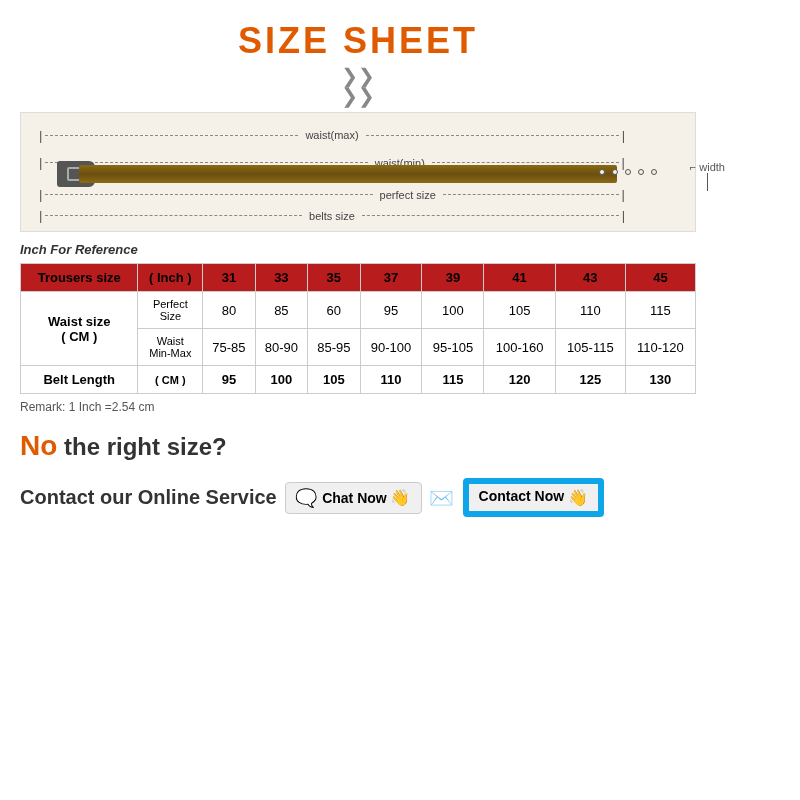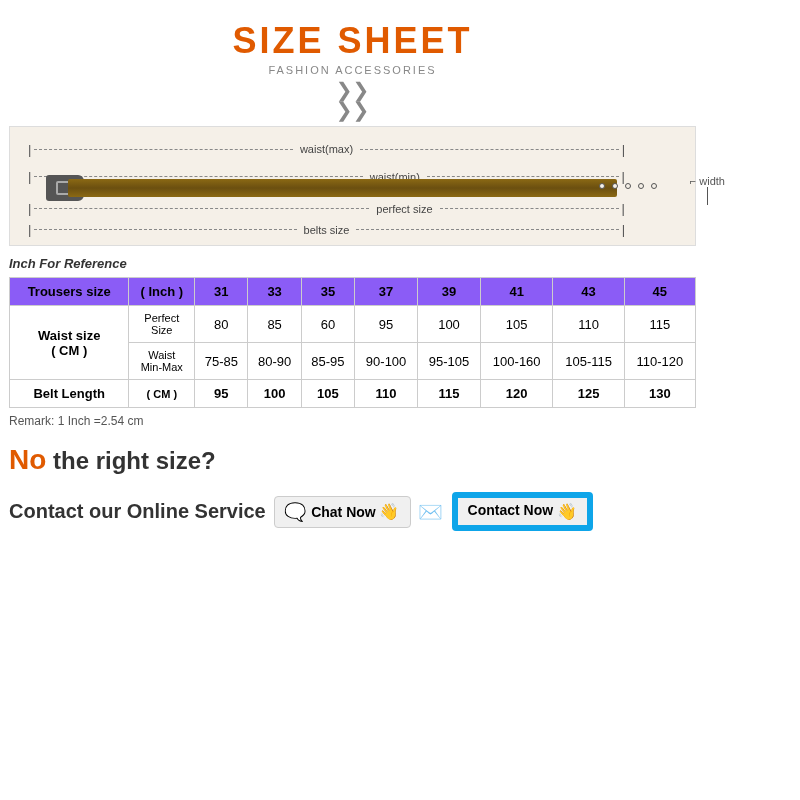--- a/index.html
+++ b/index.html
@@ -6,21 +6,21 @@
     body {
       width: 800px;
       height: 800px;
       background: #fff;
       font-family: Arial, sans-serif;
       overflow: hidden;
     }
     .container {
       width: 716px;
       height: 800px;
-      padding: 20px 20px 10px 9px;
+      padding: 20px 20px 10px 20px;
       background: #fff;
     }
     
     .title-section {
       text-align: center;
       margin-bottom: 4px;
     }
     .main-title {
       font-size: 36px;
       font-weight: bold;
@@ -115,21 +115,21 @@
       border-collapse: collapse;
       font-size: 13px;
       margin-bottom: 6px;
     }
     .size-table th, .size-table td {
       border: 1px solid #ccc;
       text-align: center;
       padding: 6px 3px;
     }
     .size-table thead th {
-      background: #8b5cf6;
+      background: #b91c1c;
       font-weight: bold;
     }
     .size-table .row-header {
       background: #fff;
       font-weight: bold;
     }
     .size-table .sub-header {
       background: #fff;
       font-size: 11px;
       font-weight: normal;
@@ -202,21 +202,20 @@
       font-size: 16px;
     }
   </style>
 </head>
 <body>
 
 <div class="container">
 
   <div class="title-section">
     <div class="main-title">SIZE SHEET</div>
-    <div class="subtitle">FASHION ACCESSORIES</div>
     <div class="chevron">❯❯<br>❯❯</div>
   </div>
 
   <div class="belt-diagram">
 
     <div style="position:absolute;top:8px;left:18px;right:70px;">
 
       <div style="display:flex;align-items:center;margin-bottom:6px;font-size:11px;">
         <span style="color:#555;font-size:13px;">|</span>
         <span style="flex:1;border-top:1.5px dashed #888;margin:0 3px;"></span>

